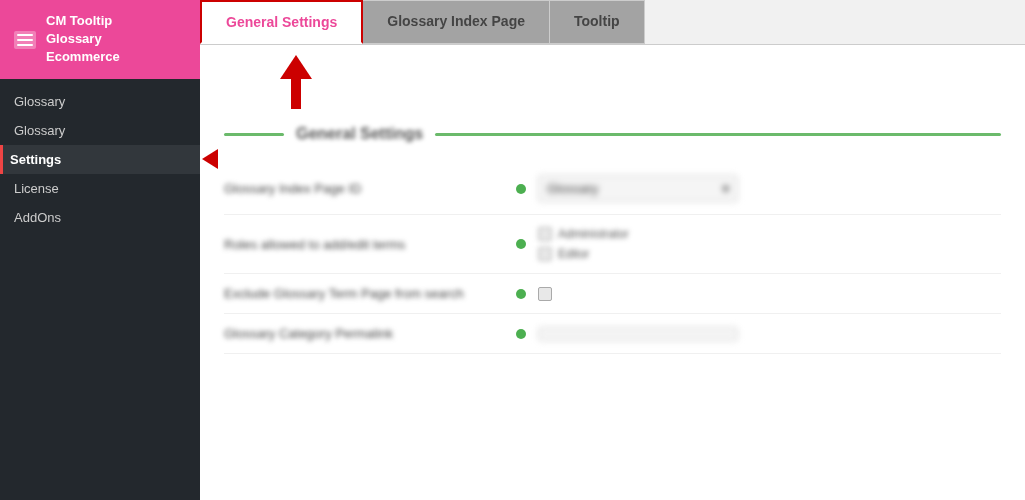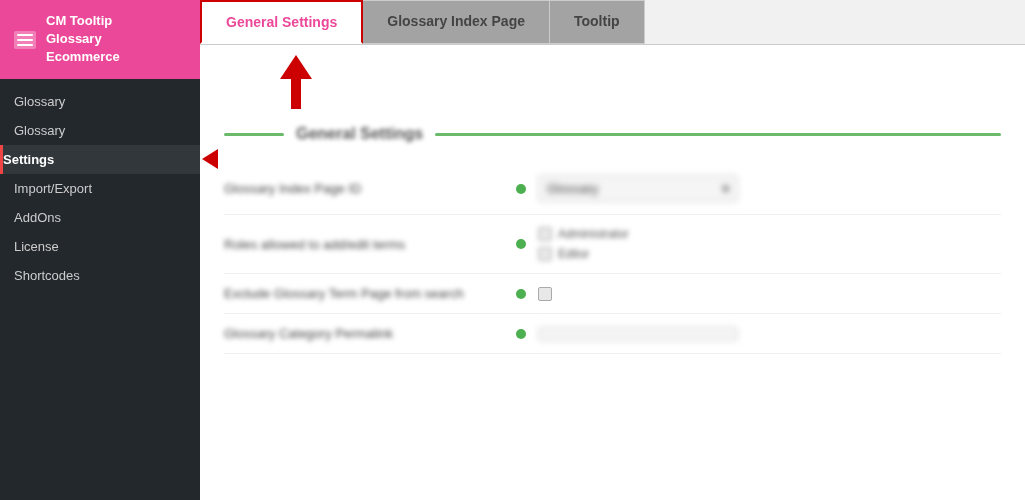--- a/index.html
+++ b/index.html
@@ -73,21 +73,21 @@
       background: none;
       width: 100%;
       text-align: left;
     }
 
     .sidebar-item.active {
       background: #32373c;
       color: #fff;
       font-weight: 600;
       border-left: 3px solid #e44;
-      padding-left: 0;
+      padding-left: 7px;
     }
 
     
     .main-content {
       flex: 1;
       display: flex;
       flex-direction: column;
       background: #f1f1f1;
       overflow: hidden;
     }
@@ -276,24 +276,22 @@
     </div>
     <span style="white-space:pre-line;">CM Tooltip
 Glossary
 Ecommerce</span>
   </div>
   <nav class="sidebar-nav">
 
   <div class="sidebar-item">Glossary</div>
       <div class="sidebar-item">Glossary</div>
       <div class="sidebar-item active" style="position: relative;">Settings<span style="position: absolute; right: -18px; top: 50%; transform: translateY(-50%); width: 0px; height: 0px; border-top: 10px solid transparent; border-bottom: 10px solid transparent; border-right: 16px solid rgb(204, 0, 0); z-index: 10;"></span></div>
-      <div class="sidebar-item">Import/Export</div>
+      <div class="sidebar-item">License</div>
       <div class="sidebar-item">AddOns</div>
-      <div class="sidebar-item">License</div>
-      <div class="sidebar-item">Shortcodes</div>
     </nav>
 </div>
 
 <div class="main-content">
   <div class="tabs-bar">
 
   <div class="tab active">General Settings</div>
       <div class="tab">Glossary Index Page</div>
       <div class="tab">Tooltip</div>
     </div>

